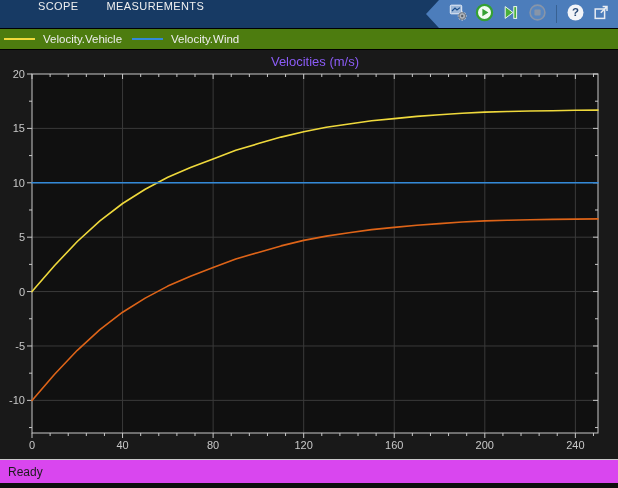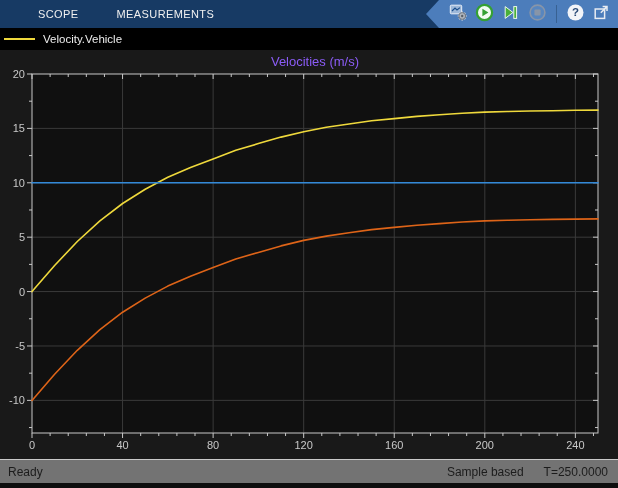--- a/index.html
+++ b/index.html
@@ -1,40 +1,40 @@
 <!DOCTYPE html>
 <html><head>
 <meta charset="utf-8">
 <style>
   * { margin:0; padding:0; box-sizing:border-box; }
   body { font-family:"Liberation Sans", sans-serif; background:#333; }
   .window { position:relative; width:618px; height:488px; background:#191919; overflow:hidden; }
 
   
-  .tabbar { position:relative; height:28px; background:#173A64; display:flex; align-items:center; padding-left:38px; gap:38px; }
+  .tabbar { position:relative; height:28px; background:#173A64; display:flex; padding-left:38px; gap:28px; }
   .tab { color:#F0F0F0; font-size:11px; letter-spacing:0.4px; cursor:default; }
   .toolbar { position:absolute; right:0; top:0; height:28px; width:192px; background:#4C7DBB;
              clip-path:polygon(0 50%, 13px 0, 100% 0, 100% 100%, 13px 100%);
              display:flex; align-items:center; padding:0 6px 0 22px; gap:5px; }
   .tool-btn { width:23px; height:24px; display:flex; align-items:center; justify-content:center; border-radius:2px; }
   .tool-sep { width:1px; height:18px; background:#386192; margin:0 3px; }
 
   
-  .legendbar { height:21px; background:#000000; border-top:1px solid #000; display:flex; align-items:center; padding-left:4px; }
+  .legendbar { height:21px; background:#4d7c0f; border-top:1px solid #000; display:flex; align-items:center; padding-left:4px; }
   .legend-item { display:flex; align-items:center; margin-right:10px; }
   .legend-line { width:31px; height:2px; margin-right:8px; }
   .legend-label { color:#EDEDED; font-size:11.5px; }
 
   
   .plot-region { position:relative; height:410px; background:#191919; border-top:1px solid #000; }
   .plot-title { position:absolute; top:4px; left:32px; width:566px; text-align:center; font-size:13px; color:#8b5cf6; }
   svg.plot-canvas { position:absolute; left:0; top:0; font-family:"Liberation Sans", sans-serif; }
 
   
-  .statusbar { height:24px; background:#737373; border-top:1px solid #C9C9C9; display:flex; align-items:center; justify-content:space-between; padding:0 10px 0 8px; }
+  .statusbar { height:24px; background:#d946ef; border-top:1px solid #C9C9C9; display:flex; align-items:center; justify-content:space-between; padding:0 10px 0 8px; }
   .status-left { font-size:12px; color:#1C1C1C; }
   .status-right { display:flex; gap:20px; font-size:12px; color:#1C1C1C; }
   .bottom-strip { height:7px; background:#0E0E0E; }
 </style>
 </head>
 <body>
 
 <div class="window">
 
   <div class="tabbar">
@@ -99,20 +99,24 @@
           </svg>
         </span>
       </div>
     </div>
   </div>
 
   <div class="legendbar">
     <div class="legend-item">
       <div class="legend-line" style="background: rgb(239, 217, 60);"></div>
       <div class="legend-label">Velocity.Vehicle</div>
+    </div>
+    <div class="legend-item">
+      <div class="legend-line" style="background: rgb(51, 137, 216);"></div>
+      <div class="legend-label">Velocity.Wind</div>
     </div>
   </div>
 
   <div class="plot-region">
     <div class="plot-title">Velocities (m/s)</div>
     <svg class="plot-canvas" width="618" height="410" viewBox="0 0 618 410">
         <rect x="32" y="24" width="566" height="359" fill="#101010"></rect>
         <line x1="122.56" y1="24" x2="122.56" y2="383" stroke="#3A3A3A" stroke-width="1"></line>
         <line x1="213.12" y1="24" x2="213.12" y2="383" stroke="#3A3A3A" stroke-width="1"></line>
         <line x1="303.68" y1="24" x2="303.68" y2="383" stroke="#3A3A3A" stroke-width="1"></line>
@@ -233,20 +237,16 @@
         <line x1="598" y1="24" x2="593" y2="24" stroke="#C8C8C8" stroke-width="1"></line>
         <text x="25" y="28" text-anchor="end" font-size="11" fill="#C8C8C8">20</text>
         <polyline points="32.0,241.6 54.6,215.5 77.3,191.5 99.9,170.9 122.6,153.5 145.2,139.3 167.8,127.3 190.5,117.6 213.1,108.9 235.8,100.2 258.4,93.6 281.0,87.1 303.7,81.7 326.3,77.3 349.0,74.0 371.6,70.8 394.2,68.6 416.9,66.4 439.5,64.8 462.2,63.2 484.8,62.1 507.4,61.5 530.1,61.0 552.7,60.7 575.4,60.3 598.0,60.1" fill="none" stroke="#EFD93C" stroke-width="1.6" stroke-linejoin="round" stroke-linecap="round"></polyline>
         <polyline points="32.0,132.8 54.6,132.8 77.3,132.8 99.9,132.8 122.6,132.8 145.2,132.8 167.8,132.8 190.5,132.8 213.1,132.8 235.8,132.8 258.4,132.8 281.0,132.8 303.7,132.8 326.3,132.8 349.0,132.8 371.6,132.8 394.2,132.8 416.9,132.8 439.5,132.8 462.2,132.8 484.8,132.8 507.4,132.8 530.1,132.8 552.7,132.8 575.4,132.8 598.0,132.8" fill="none" stroke="#3389D8" stroke-width="1.6" stroke-linejoin="round" stroke-linecap="round"></polyline>
         <polyline points="32.0,350.4 54.6,324.3 77.3,300.3 99.9,279.7 122.6,262.2 145.2,248.1 167.8,236.1 190.5,226.3 213.1,217.6 235.8,208.9 258.4,202.4 281.0,195.9 303.7,190.4 326.3,186.1 349.0,182.8 371.6,179.6 394.2,177.4 416.9,175.2 439.5,173.6 462.2,172.0 484.8,170.9 507.4,170.3 530.1,169.8 552.7,169.4 575.4,169.1 598.0,168.9" fill="none" stroke="#DE6418" stroke-width="1.6" stroke-linejoin="round" stroke-linecap="round"></polyline>
       </svg>
   </div>
 
   <div class="statusbar">
     <div class="status-left">Ready</div>
-    <div class="status-right">
-      <span>Sample based</span>
-      <span>T=250.0000</span>
-    </div>
   </div>
   <div class="bottom-strip"></div>
 
 </div>
 
 </body></html>

